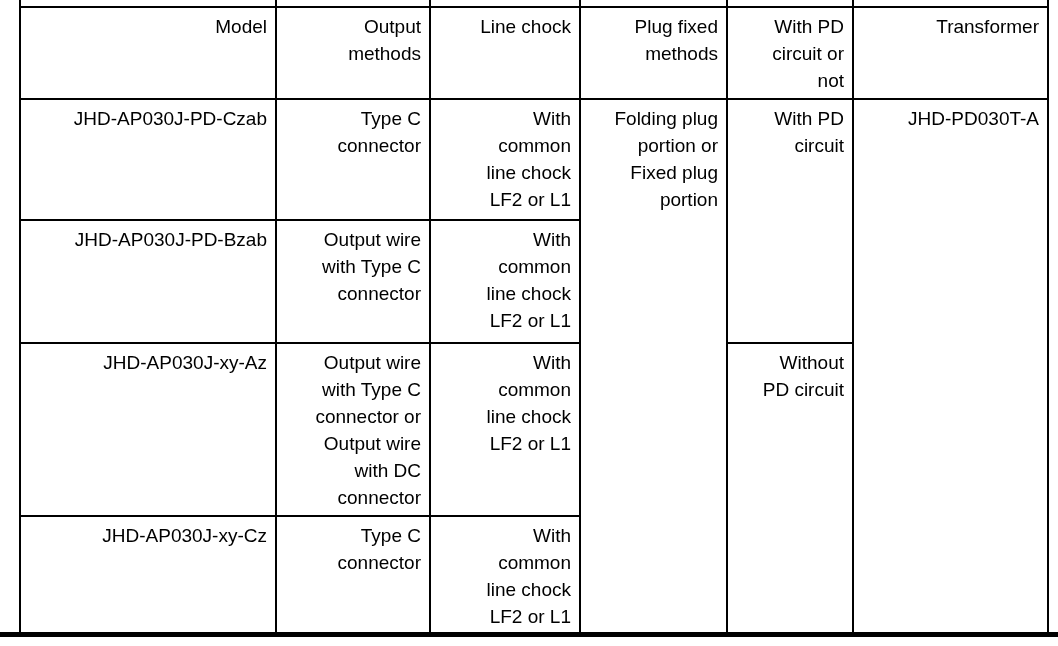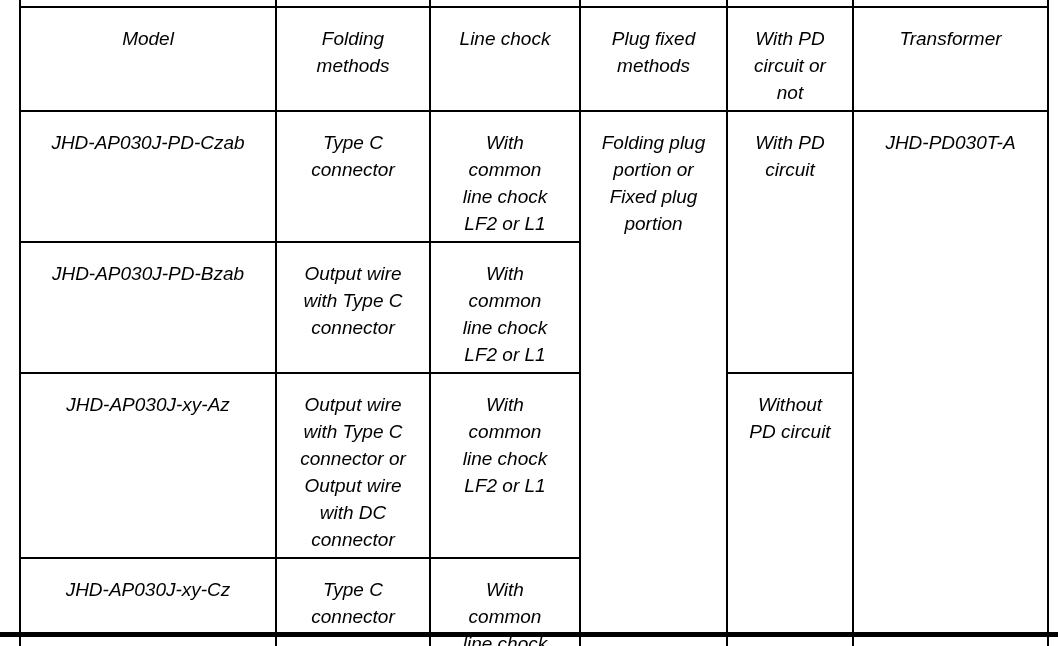--- a/index.html
+++ b/index.html
@@ -20,28 +20,27 @@
     position: absolute;
     left: 19px;
     top: 6px;
     border-collapse: collapse;
     table-layout: fixed;
   }
   table.spec th,
   table.spec td {
     border: 2px solid #000000;
     vertical-align: top;
-    text-align: center;
-    padding: 17px 8px 4px 8px;
+    text-align: right;
+    padding: 5px 8px 4px 8px;
     font-size: 19px;
     line-height: 27px;
     font-weight: normal;
     white-space: pre-line;
     overflow: hidden;
-    font-style: italic;
   }
   col.c-model       { width: 256px; }
   col.c-output      { width: 154px; }
   col.c-linechock   { width: 150px; }
   col.c-plug        { width: 147px; }
   col.c-pd          { width: 126px; }
   col.c-transformer { width: 195px; }
 
   tr.row-header { height: 92px; }
   tr.row-1      { height: 121px; }
@@ -93,21 +92,21 @@
       <col class="c-model">
       <col class="c-output">
       <col class="c-linechock">
       <col class="c-plug">
       <col class="c-pd">
       <col class="c-transformer">
     </colgroup>
     <tbody>
       <tr class="row-header">
         <th>Model</th>
-        <th>Folding
+        <th>Output
 methods</th>
         <th>Line chock</th>
         <th>Plug fixed
 methods</th>
         <th>With PD
 circuit or
 not</th>
         <th>Transformer</th>
       </tr>
       <tr class="row-1">

